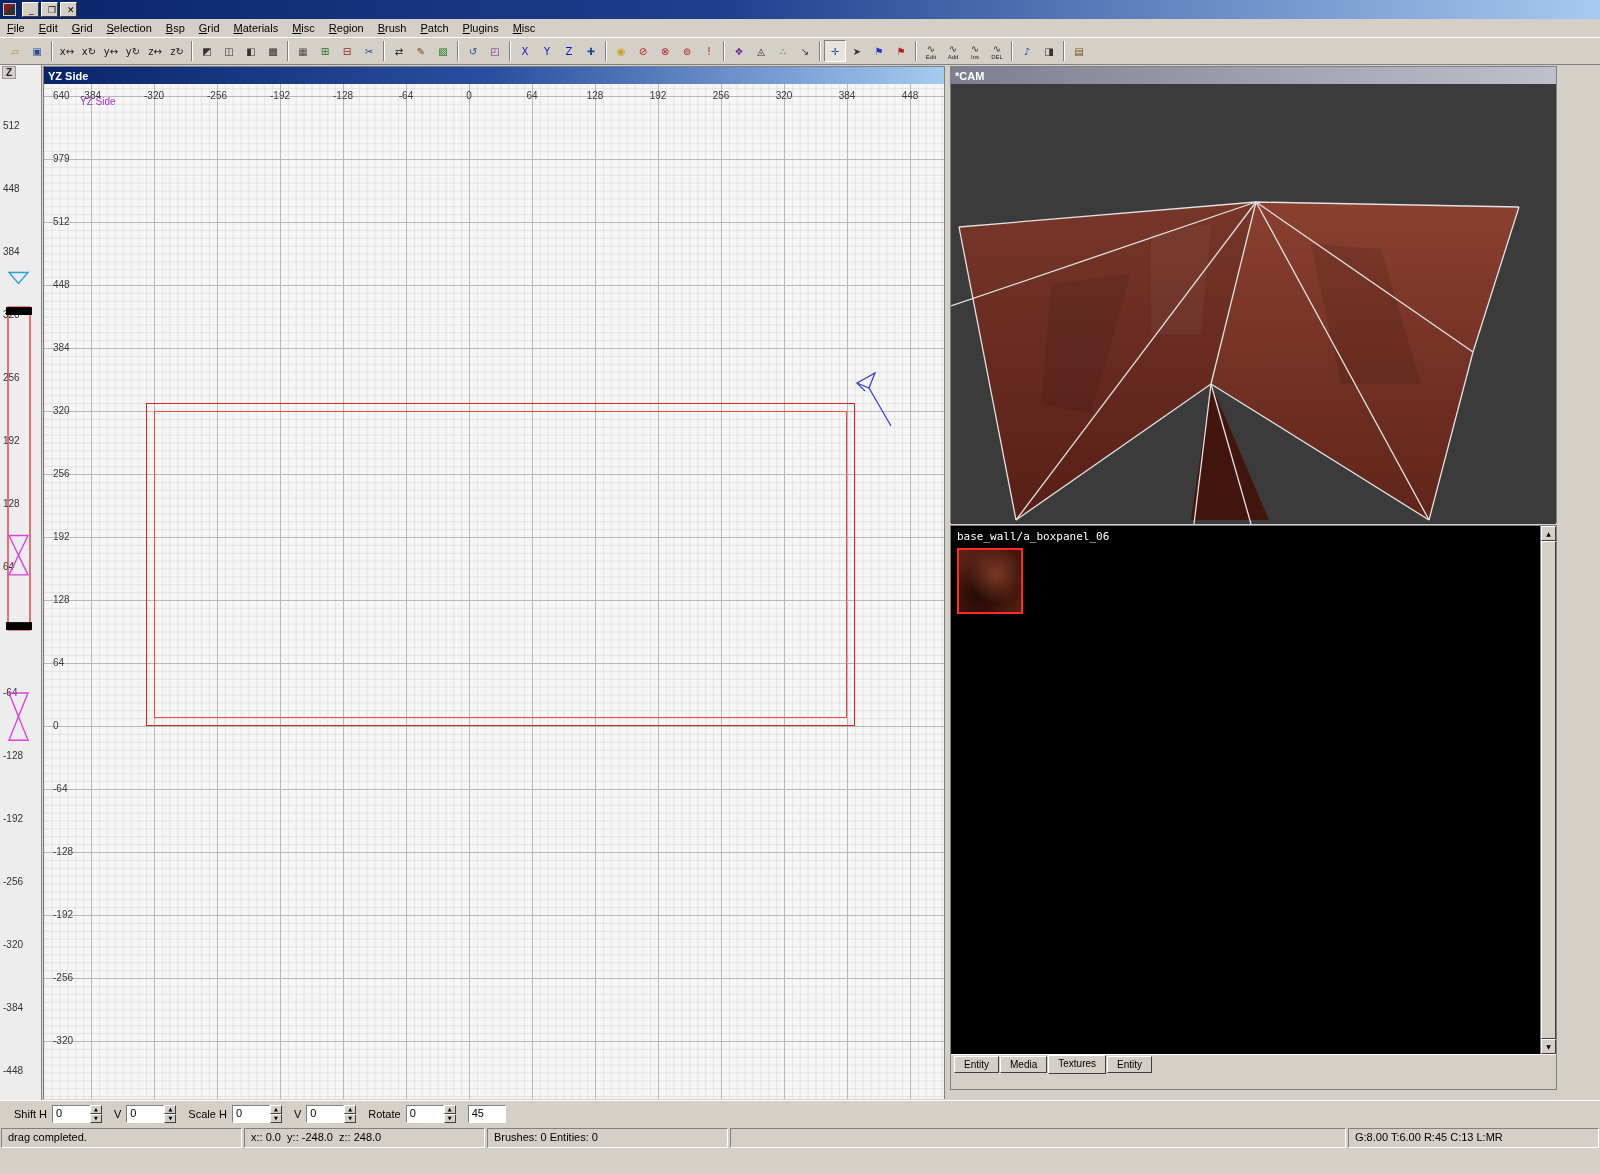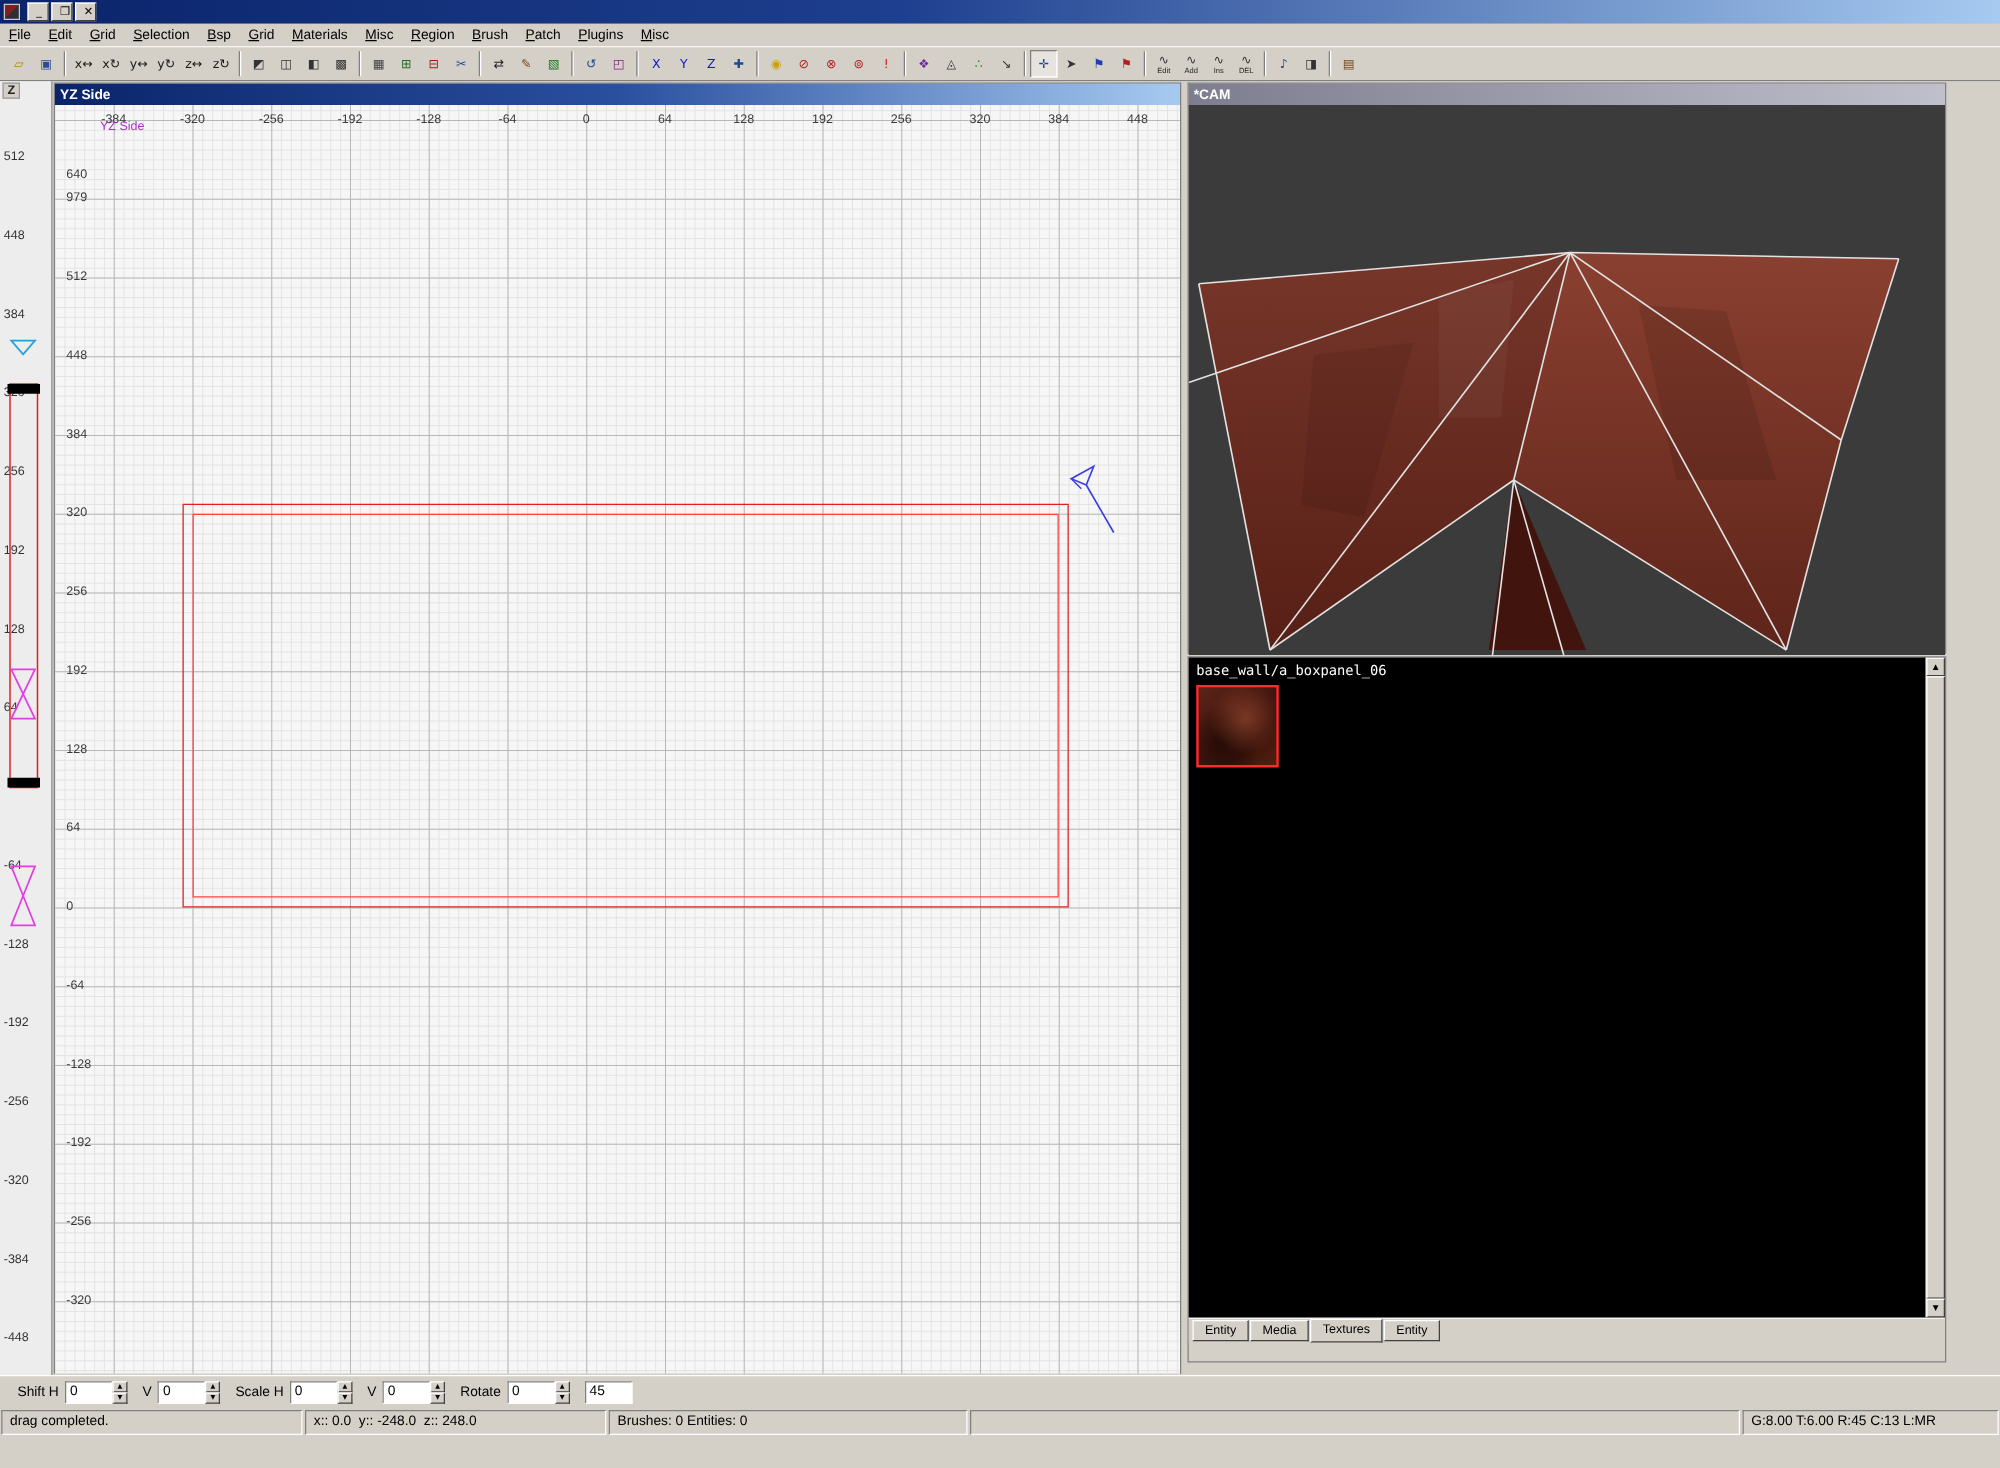--- a/index.html
+++ b/index.html
@@ -110,21 +110,21 @@
     font-size:5px;line-height:6px;text-align:center;color:#000;
     font-family:"DejaVu Sans",sans-serif}
 
   
   .statusbar{position:absolute;left:0;top:1126px;width:1600px;height:24px;background:#d4d0c8;
     display:flex;align-items:center;gap:2px;padding:0 1px}
   .sseg{height:20px;border:1px solid;border-color:#808080 #fff #fff #808080;
     font-size:11px;color:#000;padding:2px 6px;white-space:pre;overflow:hidden}
   .sseg:nth-child(1){width:241px}
   .sseg:nth-child(2){width:241px}
-  .sseg:nth-child(3){width:287px}
+  .sseg:nth-child(3){width:241px}
   .sseg:nth-child(4){width:616px}
   .sseg:nth-child(5){flex:1}
 </style>
 </head>
 <body>
 
 <div class="titlebar">
   <span class="app-icon"></span>
   <button class="wbtn">_</button>
   <button class="wbtn">❐</button>
@@ -350,21 +350,21 @@
         <div class="ttick" style="left: 299px;">-128</div>
         <div class="ttick" style="left: 362px;">-64</div>
         <div class="ttick" style="left: 425px;">0</div>
         <div class="ttick" style="left: 488px;">64</div>
         <div class="ttick" style="left: 551px;">128</div>
         <div class="ttick" style="left: 614px;">192</div>
         <div class="ttick" style="left: 677px;">256</div>
         <div class="ttick" style="left: 740px;">320</div>
         <div class="ttick" style="left: 803px;">384</div>
         <div class="ttick" style="left: 866px;">448</div>
-        <div class="ltick" style="top: 6px; margin-top: 44px;">640</div>
+        <div class="ltick" style="top: 6px;">640</div>
         <div class="ltick" style="top: 69px;">979</div>
         <div class="ltick" style="top: 132px;">512</div>
         <div class="ltick" style="top: 195px;">448</div>
         <div class="ltick" style="top: 258px;">384</div>
         <div class="ltick" style="top: 321px;">320</div>
         <div class="ltick" style="top: 384px;">256</div>
         <div class="ltick" style="top: 447px;">192</div>
         <div class="ltick" style="top: 510px;">128</div>
         <div class="ltick" style="top: 573px;">64</div>
         <div class="ltick" style="top: 636px;">0</div>

